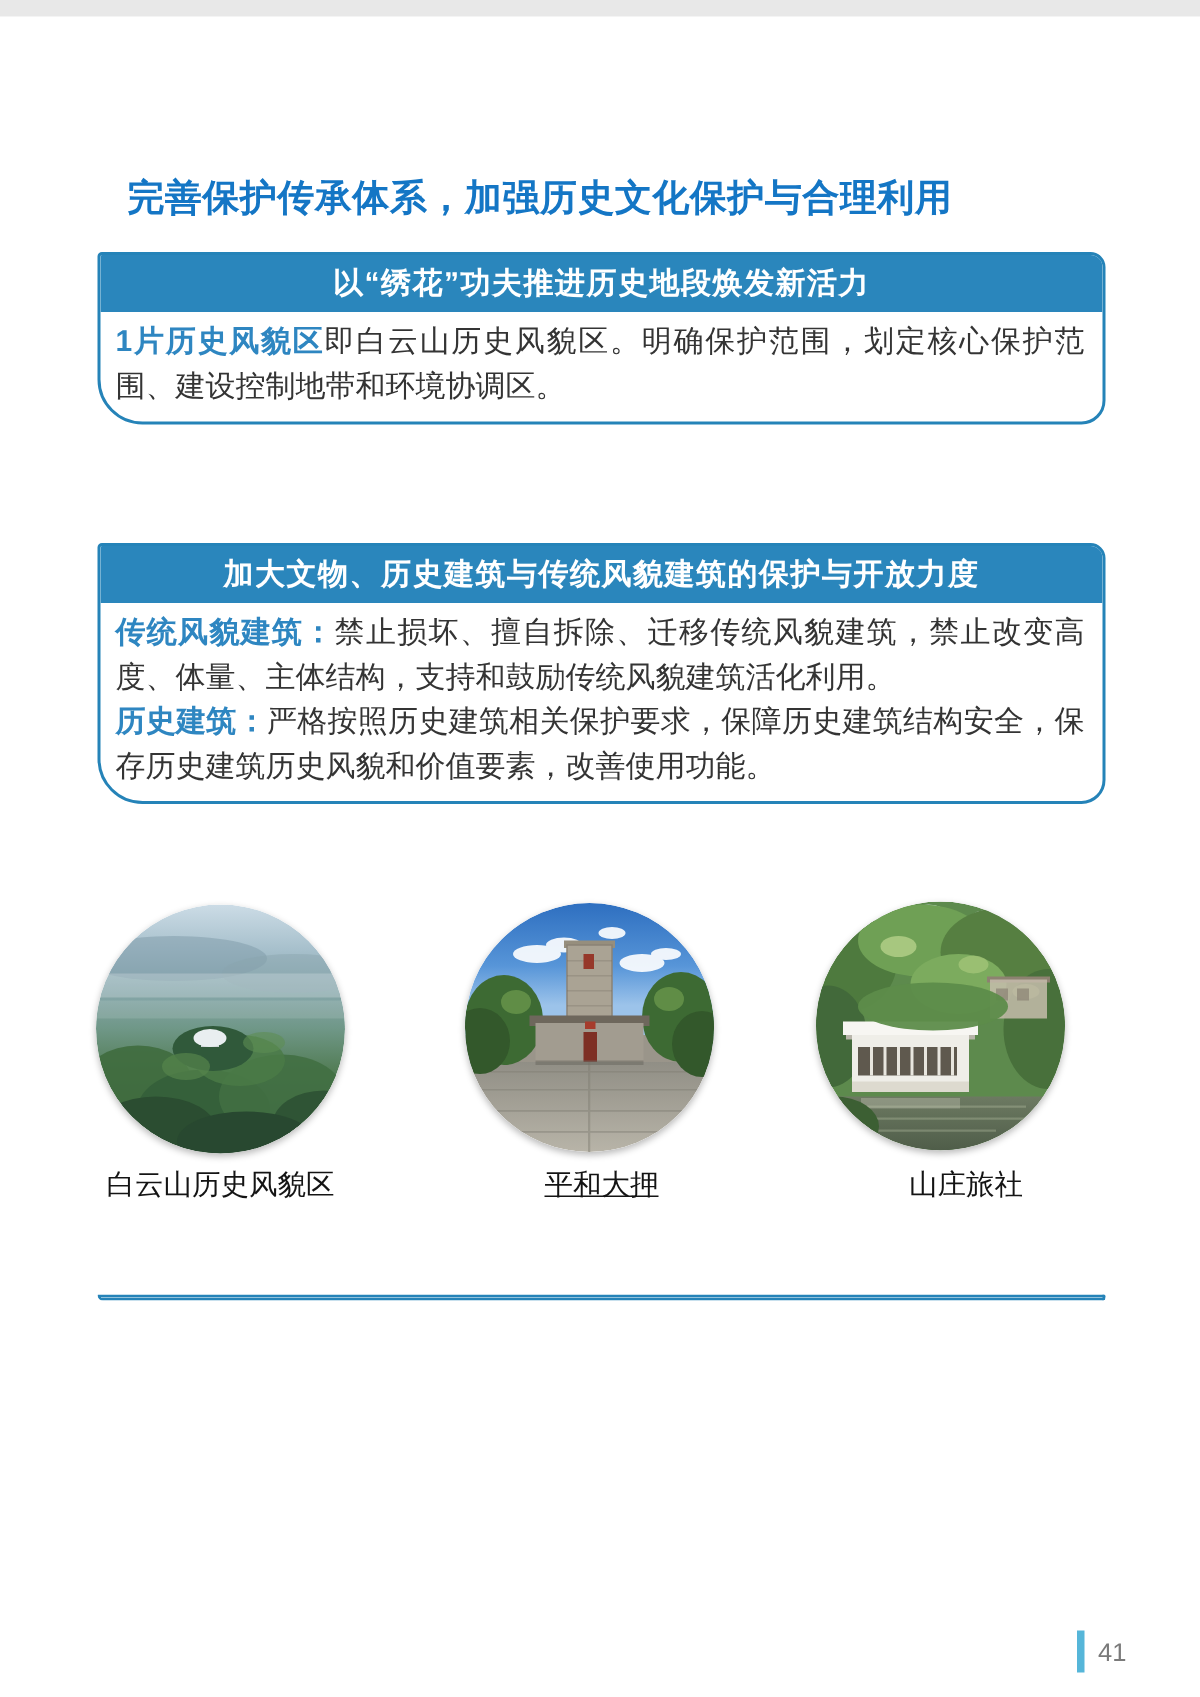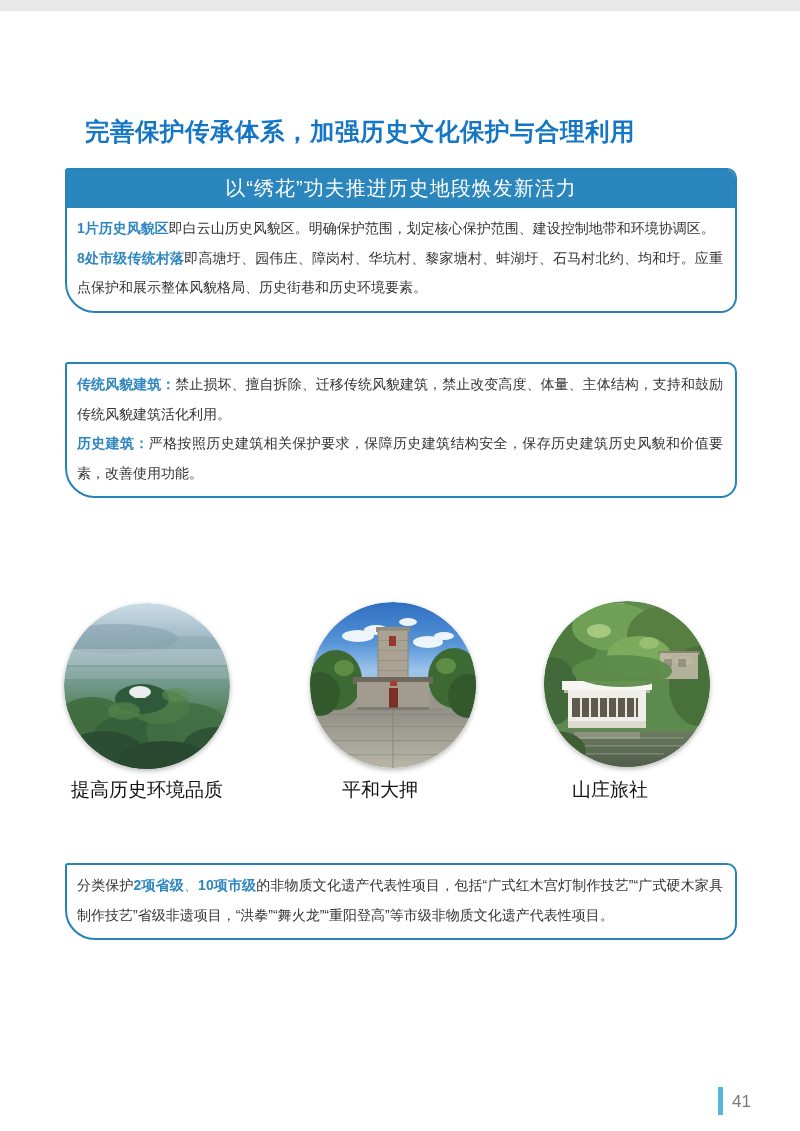--- a/index.html
+++ b/index.html
@@ -21,71 +21,71 @@
     position:absolute; left:65px; width:672px;
     border:2.5px solid #2583B8;
     border-radius:3px 10px 16px 30px;
     background:#ffffff; overflow:hidden;
   }
   .sec1 { top:157px; }
   .sec2 { top:351px; }
   .sec3 { top:852px; }
   .box-header {
     background:#2A86BC; color:#ffffff;
-    font-size:20px; font-weight:400; text-align:center;
+    font-size:20px; font-weight:700; text-align:center;
     padding:5px 0 6px 0; letter-spacing:1px;
   }
   .box-body {
     padding:6px 12px 8px 10px;
-    font-size:14px; line-height:29.5px; color:#343434;
+    font-size:20px; line-height:29.5px; color:#343434;
     text-align:justify;
   }
   .lead { color:#2E86C1; font-weight:700; }
   .accent { color:#2E86C1; font-weight:700; }
   .accent-sep { color:#2E86C1; }
   .photo-circle {
     position:absolute; width:166px; height:166px;
     border-radius:50%; overflow:hidden;
     box-shadow:0 2px 5px rgba(0,0,0,0.28);
   }
   .ph1 { left:64px; top:592px; }
   .ph2 { left:310px; top:591px; }
   .ph3 { left:544px; top:590px; }
   .photo-caption {
     position:absolute; top:766px; width:240px;
     text-align:center; font-size:19px; color:#141414;
   }
   .cap1 { left:27px; }
-  .cap2 { left:260px; }
-  .cap3 { left:490px; }
+  .cap2 { left:281px;text-decoration:underline; }
+  .cap3 { left:524px; }
   .page-bar {
     position:absolute; left:718px; top:1076px;
     width:5px; height:28px; background:#56B6D9;
   }
   .page-number {
     position:absolute; left:732px; top:1081px;
     font-size:17px; color:#7a7a7a;
   }
 </style>
 </head>
 <body>
 
 <div class="page">
 
   <div class="page-title">完善保护传承体系，加强历史文化保护与合理利用</div>
 
   <div class="section-box sec1">
     <div class="box-header">以“绣花”功夫推进历史地段焕发新活力</div>
     <div class="box-body">
       <p><span class="lead">1片历史风貌区</span><span>即白云山历史风貌区。明确保护范围，划定核心保护范围、建设控制地带和环境协调区。</span></p>
-      <p><span class="lead">8处市级传统村落</span><span>即高塘圩、园伟庄、障岗村、华坑村、黎家塘村、蚌湖圩、石马村北约、均和圩。应重点保护和展示整体风貌格局、历史街巷和历史环境要素。</span></p>
     </div>
   </div>
 
   <div class="section-box sec2">
+    <div class="box-header">加大文物、历史建筑与传统风貌建筑的保护与开放力度</div>
     <div class="box-body">
       <p><span class="lead">传统风貌建筑：</span><span>禁止损坏、擅自拆除、迁移传统风貌建筑，禁止改变高度、体量、主体结构，支持和鼓励传统风貌建筑活化利用。</span></p>
       <p><span class="lead">历史建筑：</span><span>严格按照历史建筑相关保护要求，保障历史建筑结构安全，保存历史建筑历史风貌和价值要素，改善使用功能。</span></p>
     </div>
   </div>
 
   <div class="photo-circle ph1">
     <svg width="166" height="166" viewBox="0 0 166 166">
       <defs>
         <clipPath id="clip1">
@@ -256,26 +256,23 @@
             <rect x="20" y="136" width="120" height="1.5"></rect>
               <rect x="40" y="144" width="100" height="1.5"></rect>
             <rect x="10" y="152" width="110" height="1.5"></rect>
           </g>
           <ellipse cx="12" cy="150" rx="30" ry="20" fill="#3c5f33"></ellipse>
         </g>
       </g>
     </svg>
   </div>
 
-  <div class="photo-caption cap1">提高历史环境品质</div>
+  <div class="photo-caption cap1">白云山历史风貌区</div>
   <div class="photo-caption cap2">平和大押</div>
   <div class="photo-caption cap3">山庄旅社</div>
 
   <div class="section-box sec3">
-    <div class="box-body">
-      <p><span>分类保护</span><span class="accent">2项省级</span><span class="accent-sep">、</span><span class="accent">10项市级</span><span>的非物质文化遗产代表性项目，包括“广式红木宫灯制作技艺”“广式硬木家具制作技艺”省级非遗项目，“洪拳”“舞火龙”“重阳登高”等市级非物质文化遗产代表性项目。</span></p>
-    </div>
   </div>
 
   <div class="page-bar"></div>
   <div class="page-number">41</div>
 
 </div>
 
 </body></html>

